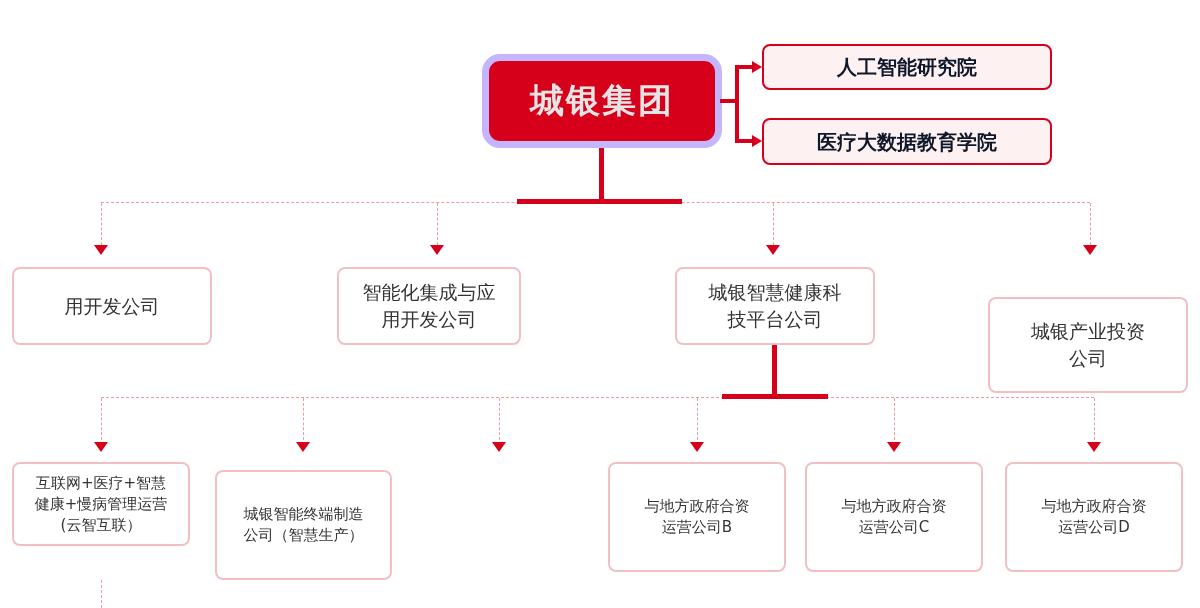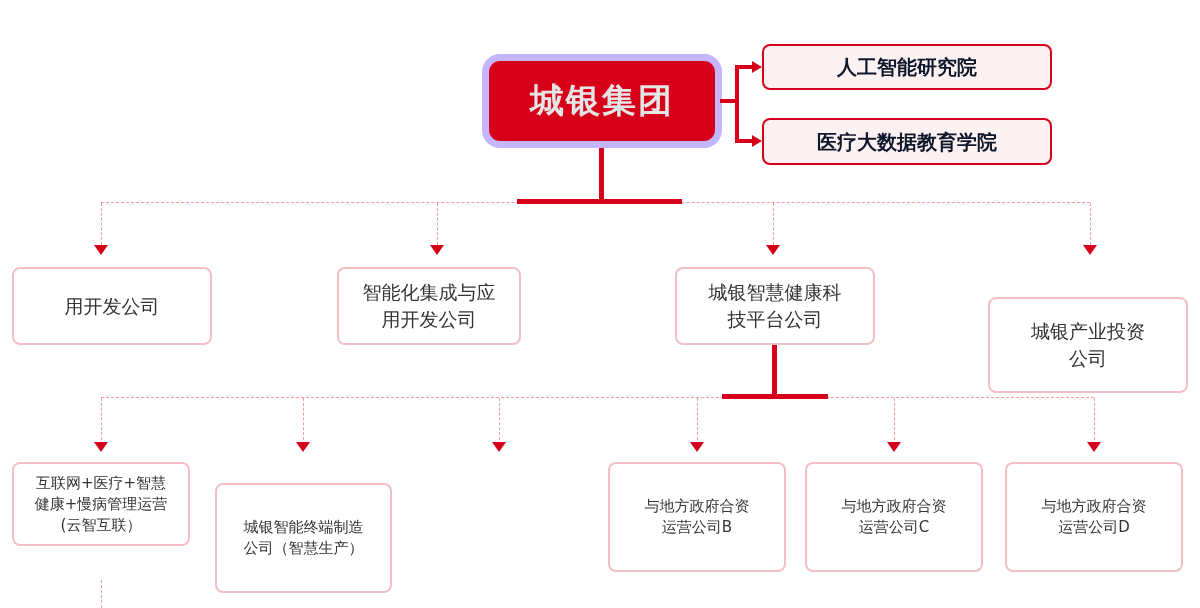--- a/index.html
+++ b/index.html
@@ -99,21 +99,21 @@
   <div class="arrow-down" style="left:492px; top:442px;"></div>
   <div class="arrow-down" style="left:690px; top:442px;"></div>
   <div class="arrow-down" style="left:887px; top:442px;"></div>
   <div class="arrow-down" style="left:1087px; top:442px;"></div>
 
   <div class="node t3" style="left:12px; top:462px; width:178px; height:84px;">
     <span>互联网+医疗+智慧
 健康+慢病管理运营
 (云智互联）</span>
   </div>
-  <div class="node t3" style="left:215px; top:483px; width:177px; height:110px;">
+  <div class="node t3" style="left:215px; top:470px; width:177px; height:110px;">
     <span>城银智能终端制造
 公司（智慧生产）</span>
   </div>
   <div class="node t3" style="left:608px; top:462px; width:178px; height:110px;">
     <span>与地方政府合资
 运营公司B</span>
   </div>
   <div class="node t3" style="left:805px; top:462px; width:178px; height:110px;">
     <span>与地方政府合资
 运营公司C</span>

